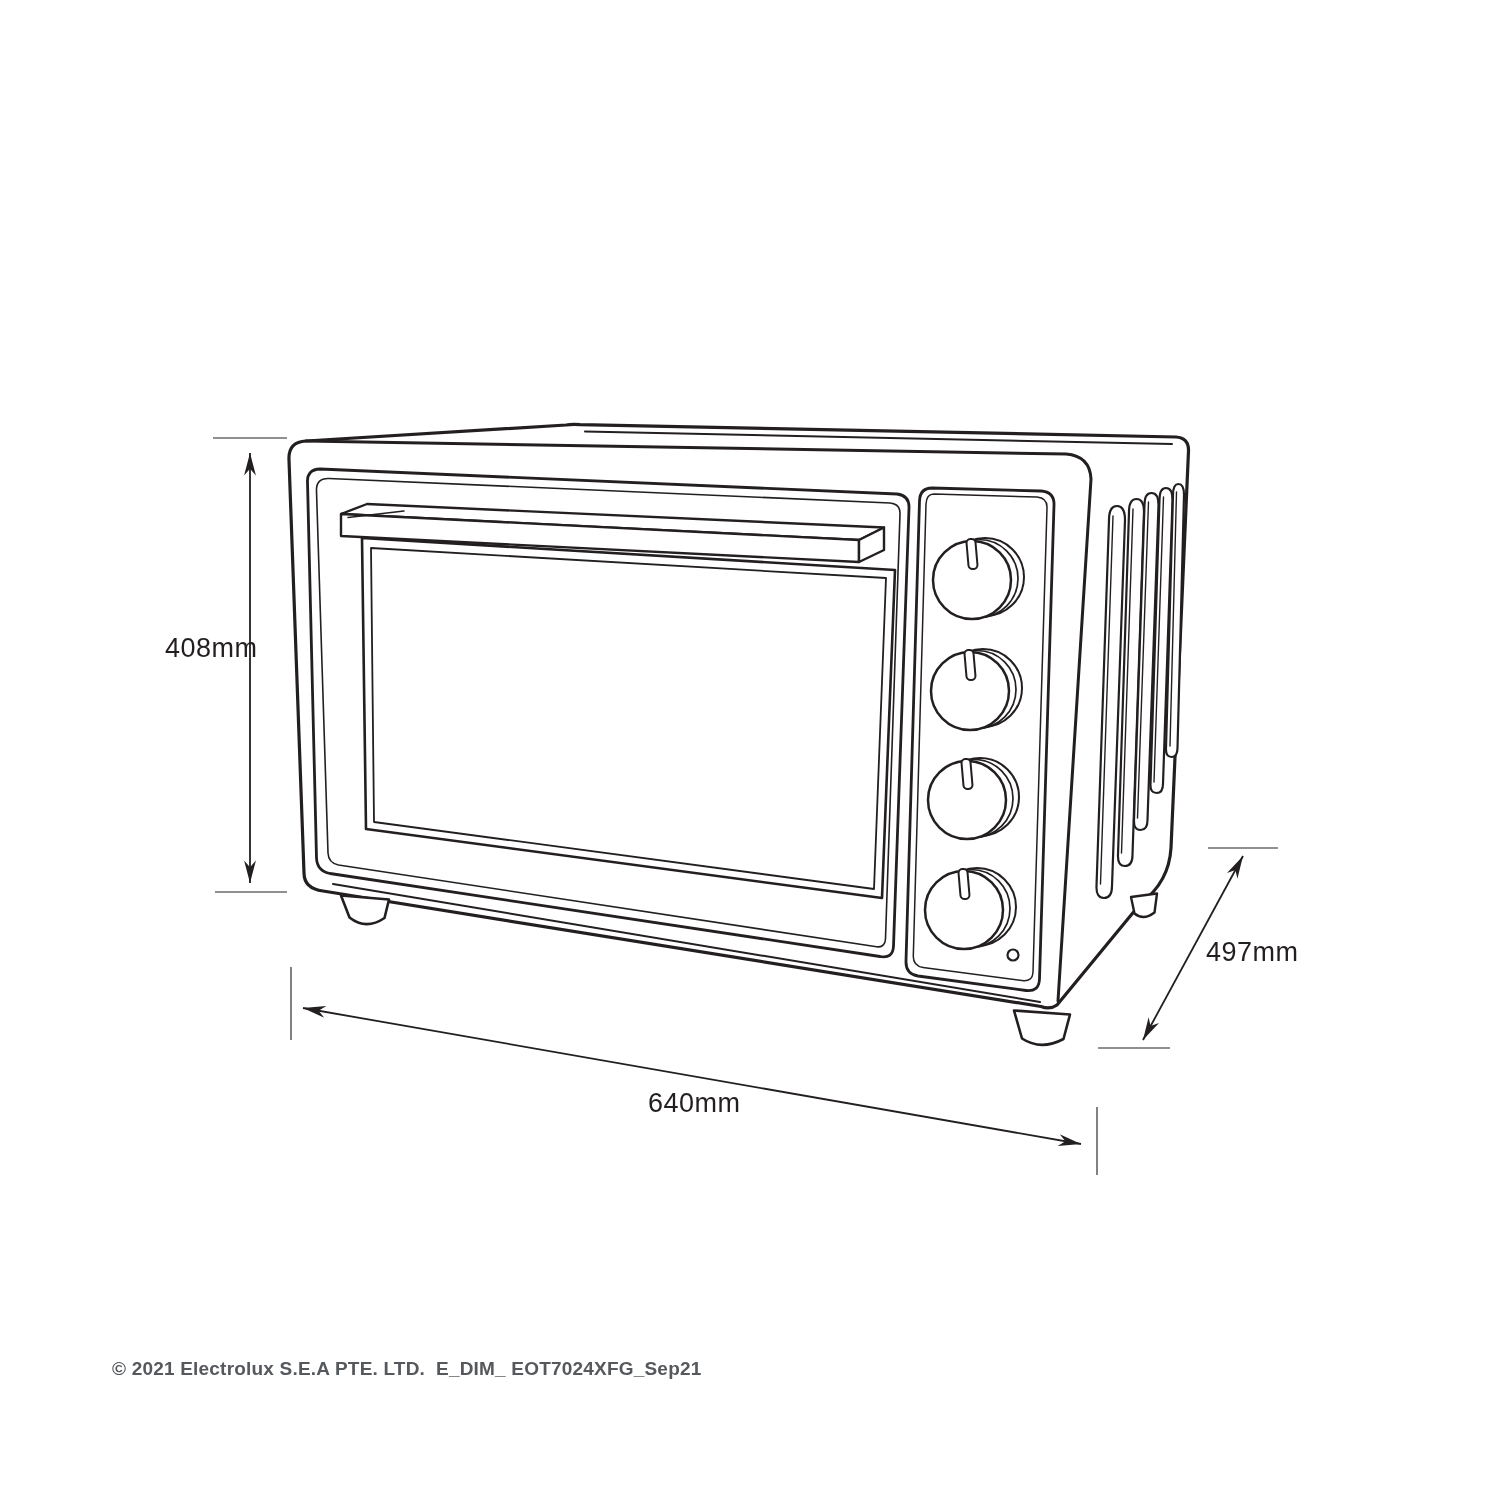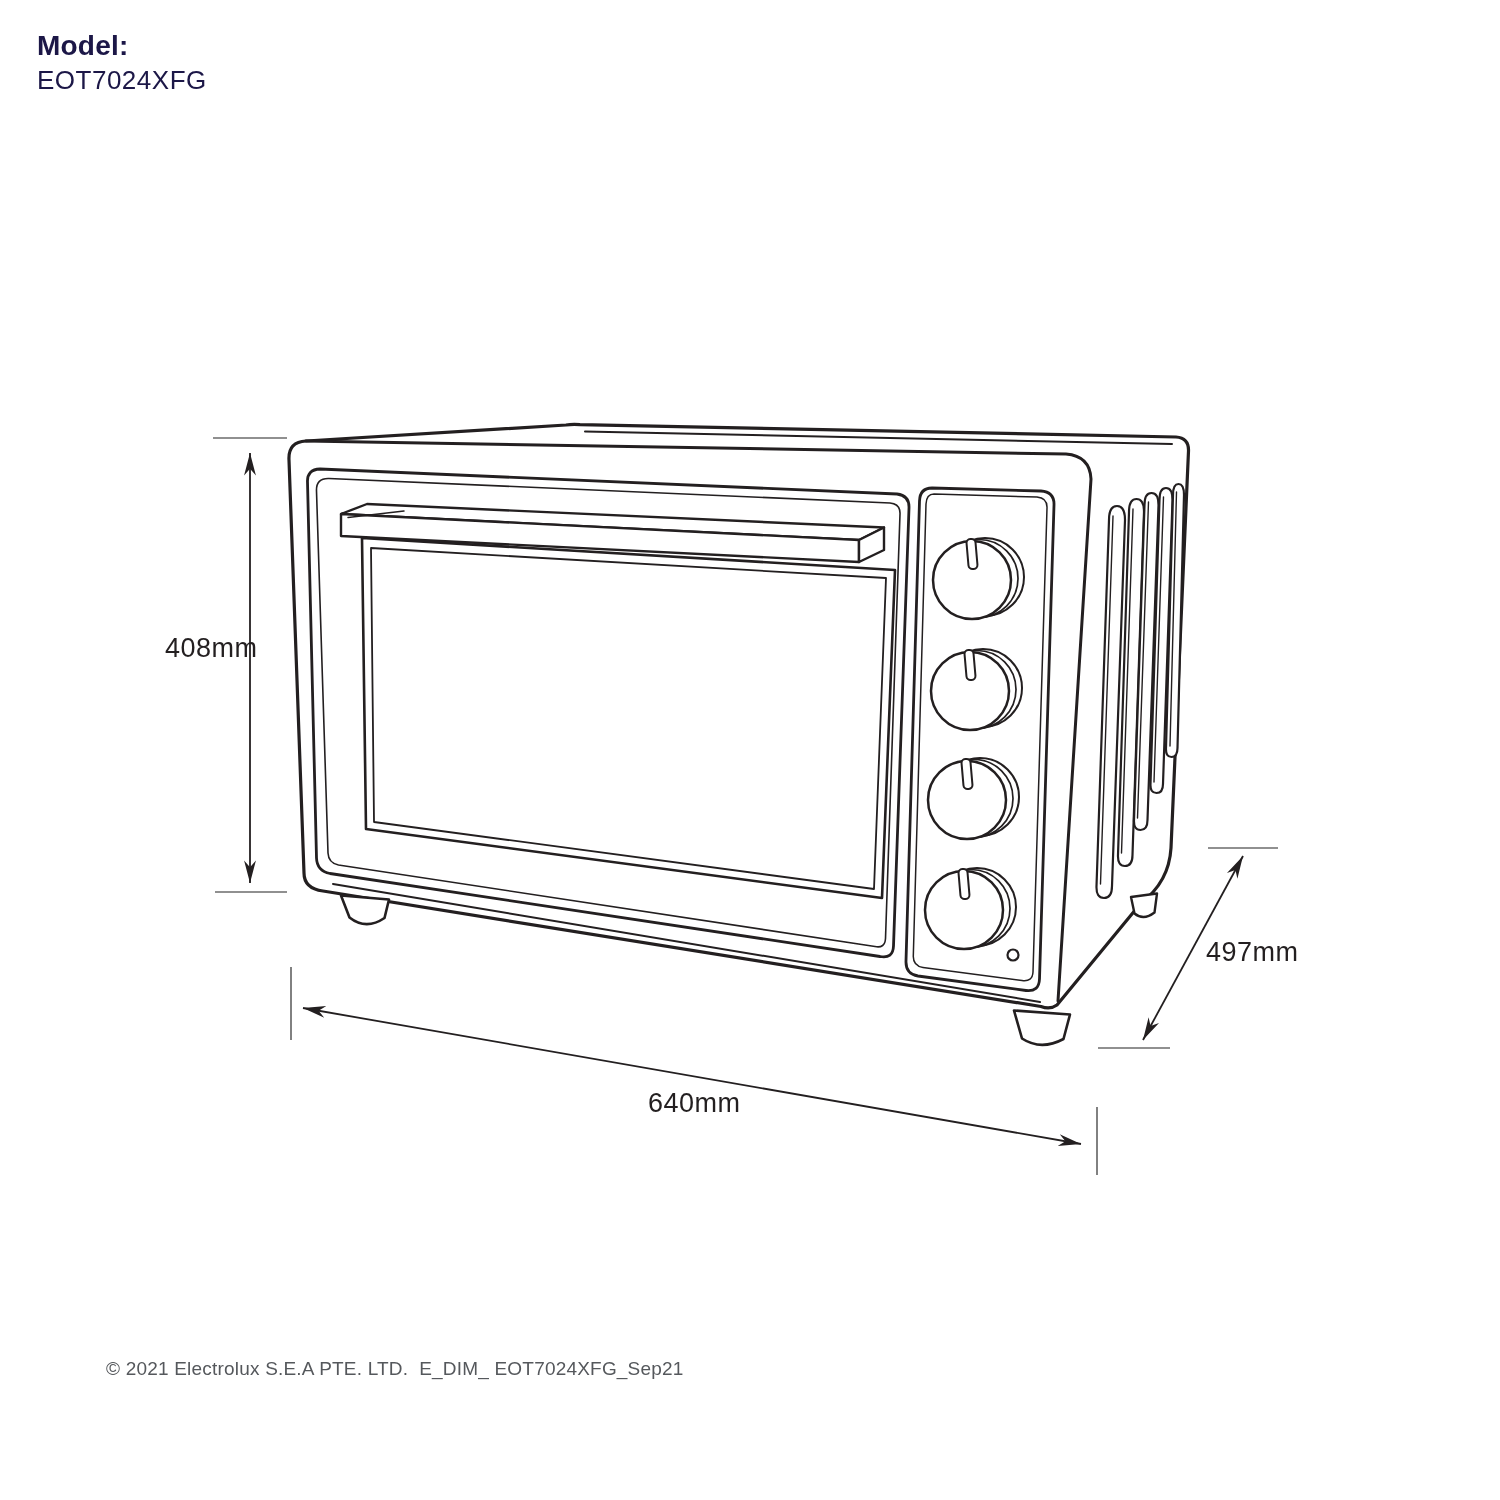--- a/index.html
+++ b/index.html
@@ -10,39 +10,35 @@
   }
   html,body{margin:0;padding:0;background:#fff;}
   .page{
     position:relative;width:1500px;height:1500px;background:#fff;overflow:hidden;
     font-family:"Liberation Sans", sans-serif;
   }
   .model-block{position:absolute;left:37px;top:30px;color:var(--brand-navy);}
   .model-label{font-size:28px;font-weight:bold;letter-spacing:.2px;}
   .model-value{font-size:26px;margin-top:3px;letter-spacing:.5px;}
   .copyright{
-    position:absolute;left:106px;top:1358px;font-size:19px;color:var(--muted);
-    white-space:pre;letter-spacing:.2px;
+    position:absolute;left:112px;top:1358px;font-size:19px;color:var(--muted);
+    white-space:pre;letter-spacing:.2px;font-weight:bold;
   }
   svg.diagram{position:absolute;left:0;top:0;}
   .dim-label{font:27px "Liberation Sans", sans-serif;fill:var(--line);letter-spacing:.5px;}
   .stroke{fill:none;stroke:var(--line);stroke-linecap:round;stroke-linejoin:round;}
   .fillw{fill:#fff;stroke:var(--line);stroke-linecap:round;stroke-linejoin:round;}
   .dimline{stroke:var(--line);stroke-width:1.8;fill:none;}
   .extline{stroke:var(--ext);stroke-width:1.7;fill:none;}
 </style>
 </head>
 <body>
 
 <div class="page">
 
-  <div class="model-block">
-    <div class="model-label">Model:</div>
-    <div class="model-value">EOT7024XFG</div>
-  </div>
 
   <svg class="diagram" width="1500" height="1500" viewBox="0 0 1500 1500">
     <defs>
       <marker id="arr" markerUnits="userSpaceOnUse" markerWidth="24" markerHeight="14" viewBox="0 0 22 13" refX="21" refY="6.5" orient="auto-start-reverse">
         <path d="M21,6.5 L0,1 L6.3,6.5 L0,12 Z" fill="#231f20"></path>
       </marker>
     </defs>
 
     <g>
 

